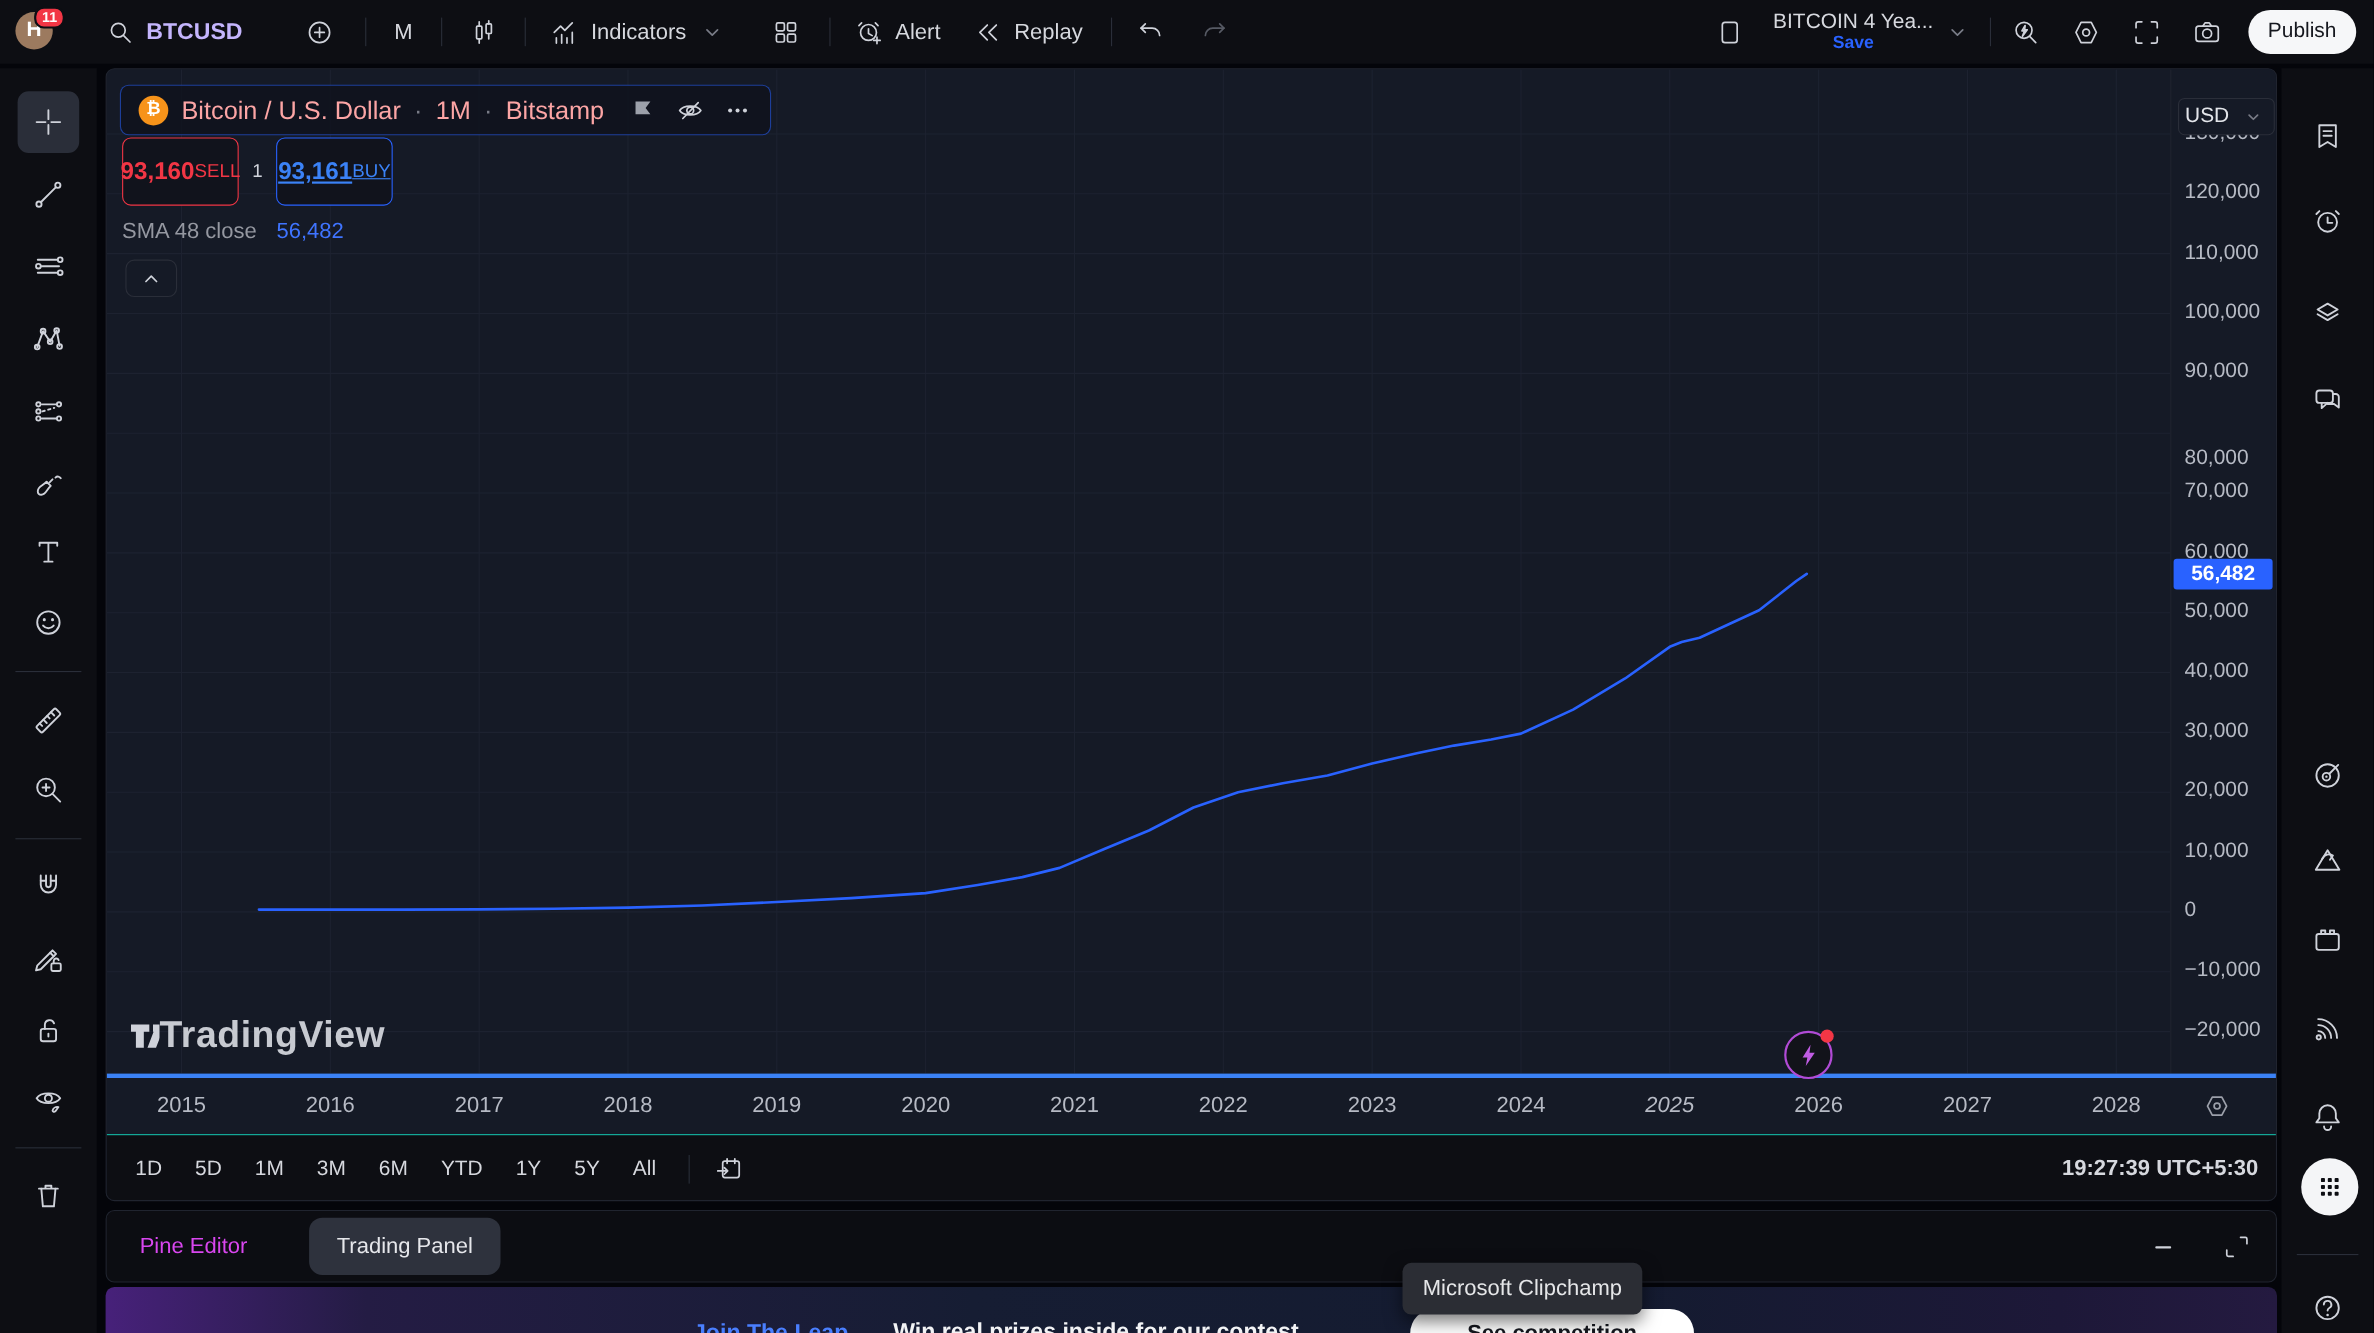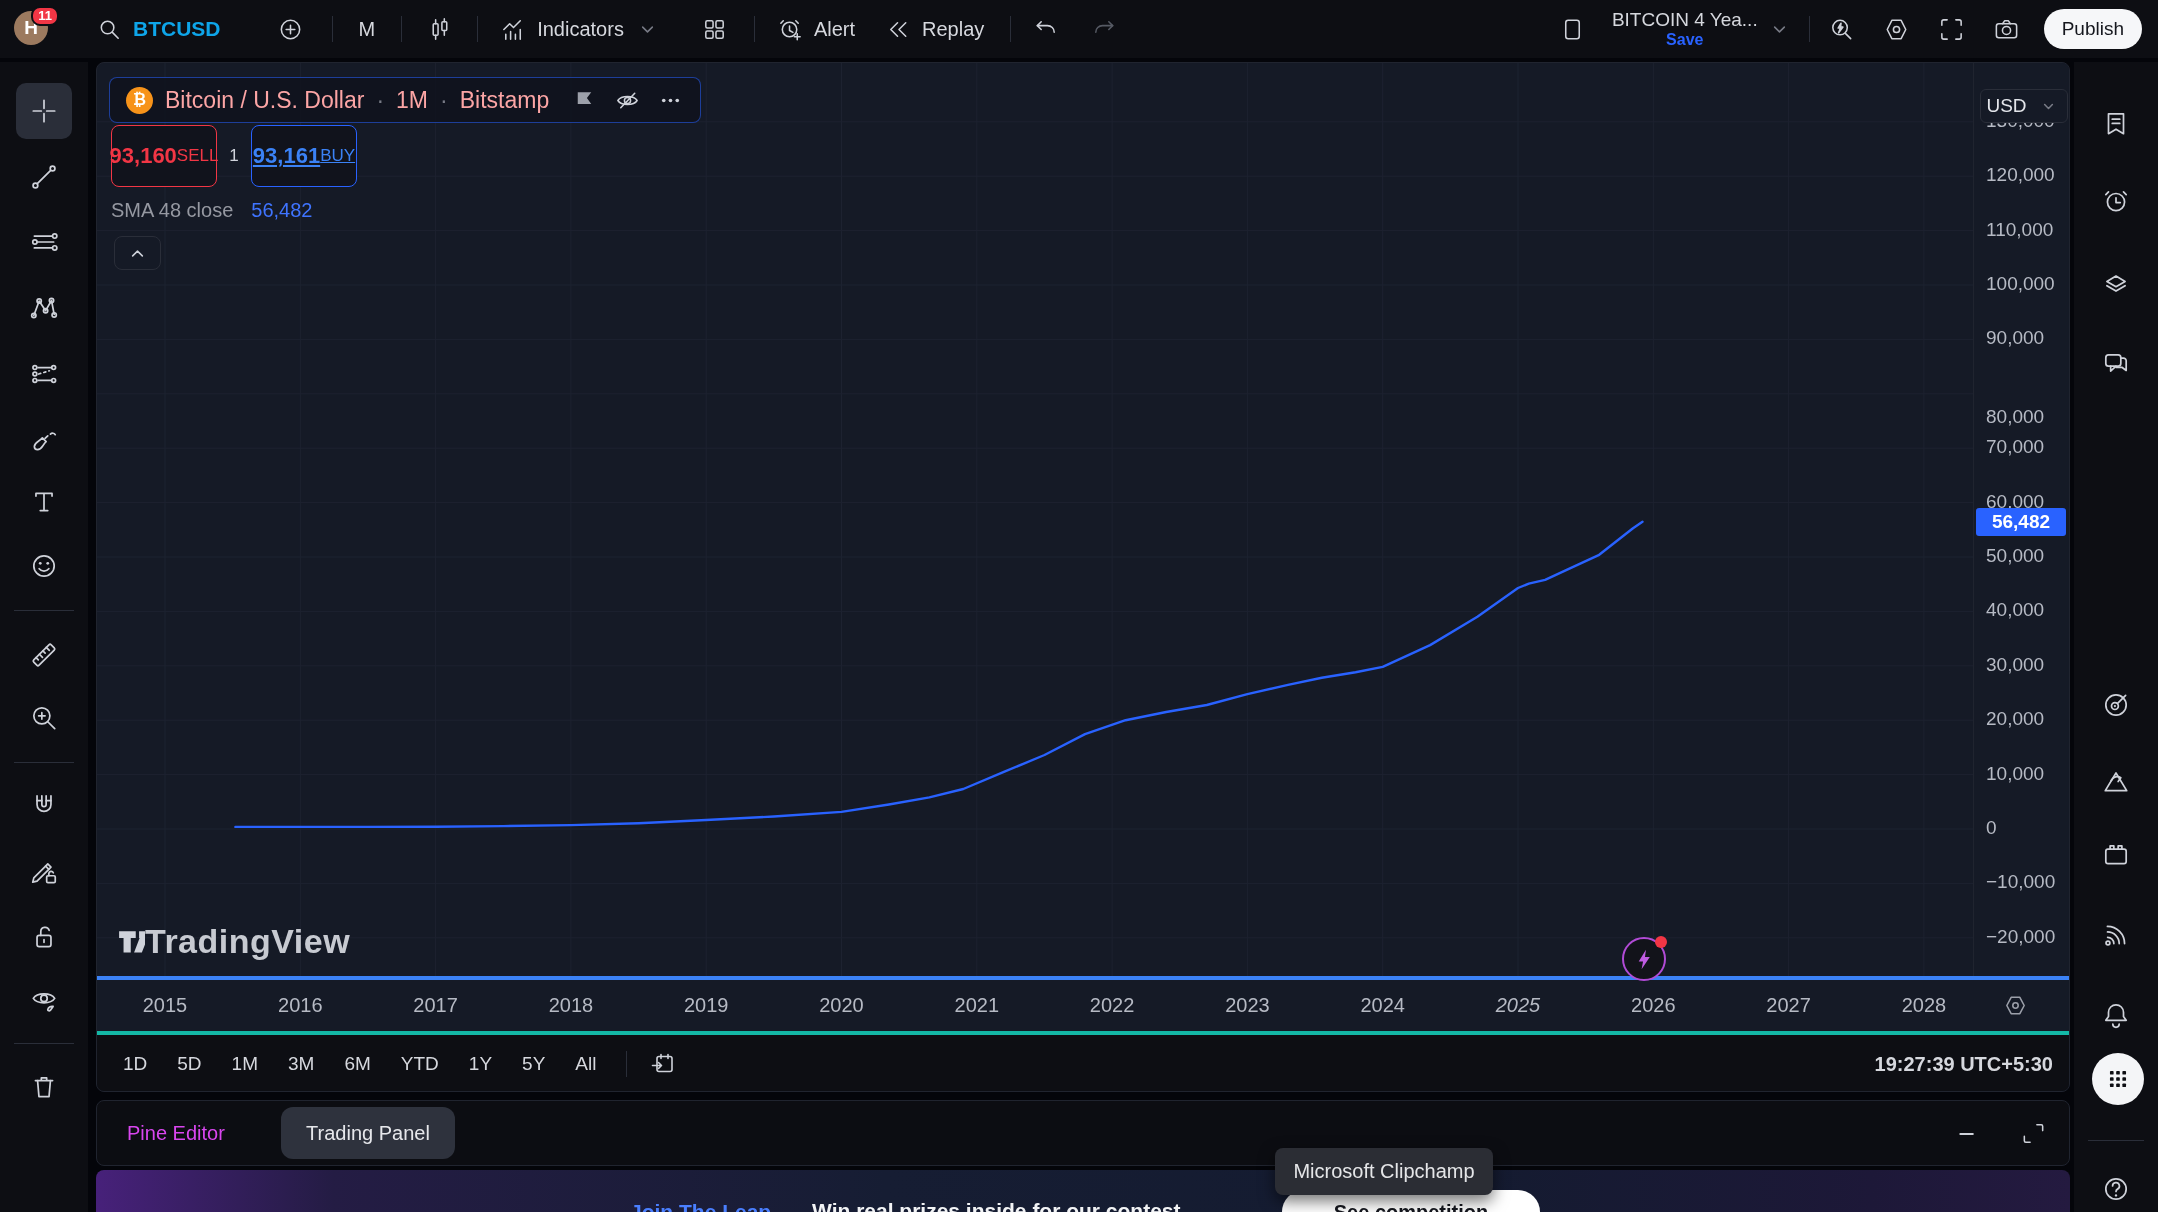--- a/index.html
+++ b/index.html
@@ -10,21 +10,21 @@
   
   .topbar{position:absolute;left:0;top:0;width:100%;height:58px;background:#0d0e13;display:flex;align-items:center;z-index:20;}
   .tb-sep{width:1px;height:26px;background:#2a2e39;}
   .avatar-wrap{position:relative;margin-left:14px;width:36px;height:36px;}
   .avatar{width:34px;height:34px;border-radius:50%;background:#9c7a5f;color:#fff;font-weight:bold;font-size:19px;
           display:flex;align-items:center;justify-content:center;}
   .avatar-badge{position:absolute;top:-5px;right:-9px;background:#f23645;color:#fff;font-size:13px;font-weight:bold;
           border-radius:9px;padding:1px 5px;border:2px solid #0d0e13;line-height:14px;}
   .tb-group{display:flex;align-items:center;gap:10px;cursor:pointer;}
   .tb-label{font-size:20px;color:#d6d8de;}
-  .symbol-label{font-size:21px;font-weight:bold;color:#0ea5e9;}
+  .symbol-label{font-size:21px;font-weight:bold;color:#c4b5fd;}
   .chev{color:#787b86;}
   .dim{color:#565a64;}
   .stacked-title{display:flex;flex-direction:column;align-items:center;line-height:1.12;}
   .layout-title{font-size:19px;color:#d6d8de;}
   .save-link{font-size:16px;color:#2962ff;font-weight:bold;}
   .publish-btn{background:#f6f7f9;color:#15171e;font-size:19px;border-radius:20px;height:40px;display:flex;
           align-items:center;padding:0 18px;margin-left:24px;margin-right:16px;cursor:pointer;}
   
   .left-rail{position:absolute;left:0;top:62px;width:88px;bottom:0;background:#0d0e13;z-index:15;}
   .right-rail{position:absolute;right:0;top:62px;width:84px;bottom:0;background:#0d0e13;z-index:15;}
@@ -42,21 +42,21 @@
   .grid{stroke:#1d2230;stroke-width:1;}
   .price-axis{position:absolute;left:1876px;top:0;width:98px;height:913px;border-left:1px solid #20242f;background:#151a26;}
   .price-label{position:absolute;left:12px;font-size:19px;color:#b6bac4;white-space:nowrap;}
   .price-badge{position:absolute;left:2px;width:90px;height:28px;background:#2962ff;color:#fff;font-size:19px;font-weight:bold;
           border-radius:3px;display:flex;align-items:center;justify-content:center;z-index:3;}
   .currency-btn{position:absolute;left:6px;top:26px;width:86px;height:32px;border:1px solid #2a2e39;border-radius:6px;
           background:#151a26;display:flex;align-items:center;justify-content:center;gap:8px;font-size:19px;color:#e3e5ea;z-index:4;cursor:pointer;}
   .time-axis{position:absolute;left:0;top:913px;width:1974px;height:55px;border-top:4px solid #3b82f6;}
   .year-label{position:absolute;top:14px;width:80px;margin-left:-40px;text-align:center;font-size:20px;color:#b6bac4;cursor:ew-resize;}
   .axis-gear{position:absolute;left:1905px;top:12px;color:#9ca0aa;cursor:pointer;}
-  .range-bar{position:absolute;left:0;top:968px;width:1974px;height:62px;border-top:4px solid #14b8a6;background:#0d0e13;
+  .range-bar{position:absolute;left:0;top:968px;width:1974px;height:62px;border-top:1px solid #14b8a6;background:#0d0e13;
           display:flex;align-items:center;box-sizing:border-box;padding-left:26px;}
   .range-btn{font-size:19px;color:#d6d8de;margin-right:30px;cursor:pointer;}
   .range-sep{width:1px;height:26px;background:#2a2e39;margin:0 22px 0 0;}
   .bar-clock{margin-left:auto;margin-right:18px;font-size:20px;font-weight:600;color:#d6d8de;cursor:pointer;}
   
   .legend-pill{position:absolute;left:12px;top:14px;height:44px;display:inline-flex;align-items:center;gap:12px;
           padding:0 16px;background:rgba(15,19,29,0.85);border:1px solid rgba(41,98,255,0.55);border-radius:8px;z-index:6;}
   .btc-circle{width:27px;height:27px;border-radius:50%;background:#f7931a;color:#fff;font-weight:bold;font-size:16px;
           display:flex;align-items:center;justify-content:center;}
   .legend-text{font-size:23px;color:#fca5a5;white-space:nowrap;cursor:pointer;}

